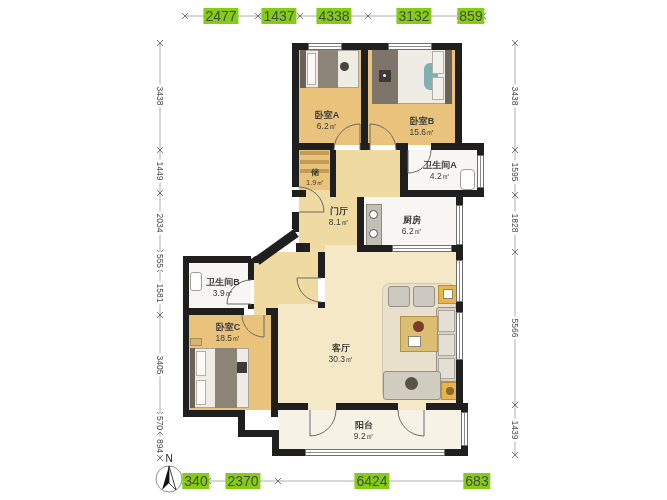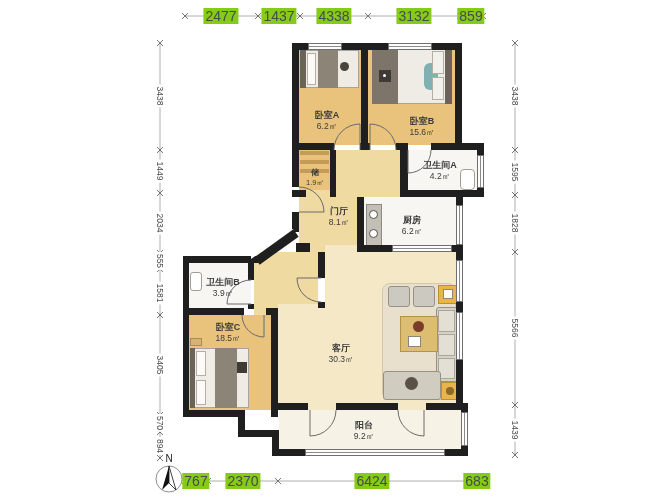--- a/index.html
+++ b/index.html
@@ -211,21 +211,21 @@
     <span class="rn">阳台</span>
     <span class="ra">9.2㎡</span>
   </div>
 
   <div class="dim" style="left:221px;top:16px;">2477</div>
   <div class="dim" style="left:279px;top:16px;">1437</div>
   <div class="dim" style="left:334px;top:16px;">4338</div>
   <div class="dim" style="left:414px;top:16px;">3132</div>
   <div class="dim" style="left:471px;top:16px;">859</div>
 
-  <div class="dim" style="left:196px;top:481px;">767</div>
+  <div class="dim" style="left:196px;top:481px;">340</div>
   <div class="dim" style="left:243px;top:481px;">2370</div>
   <div class="dim" style="left:372px;top:481px;">6424</div>
   <div class="dim" style="left:477px;top:481px;">683</div>
 
   <div class="dim-v" style="left:160px;top:96px;">3438</div>
   <div class="dim-v" style="left:160px;top:171px;">1449</div>
   <div class="dim-v" style="left:160px;top:223px;">2034</div>
   <div class="dim-v" style="left:160px;top:261px;">555</div>
   <div class="dim-v" style="left:160px;top:293px;">1581</div>
   <div class="dim-v" style="left:160px;top:365px;">3405</div>

